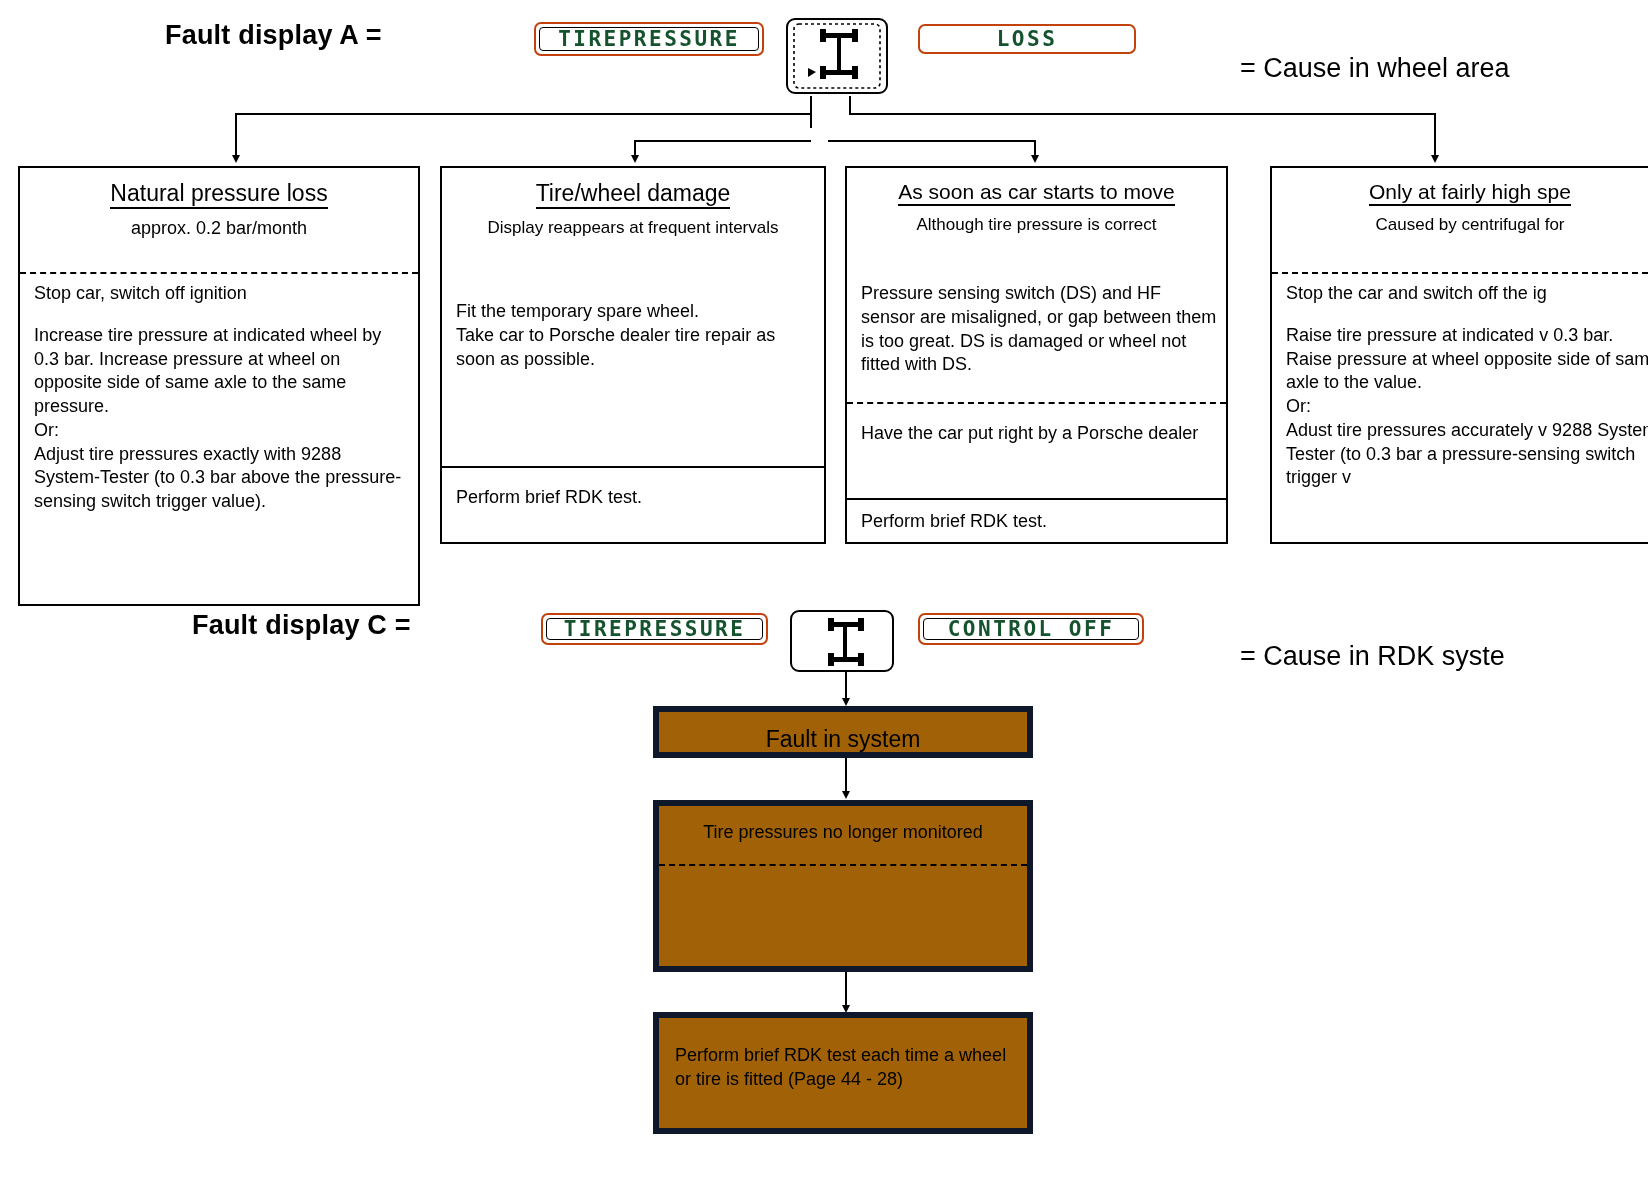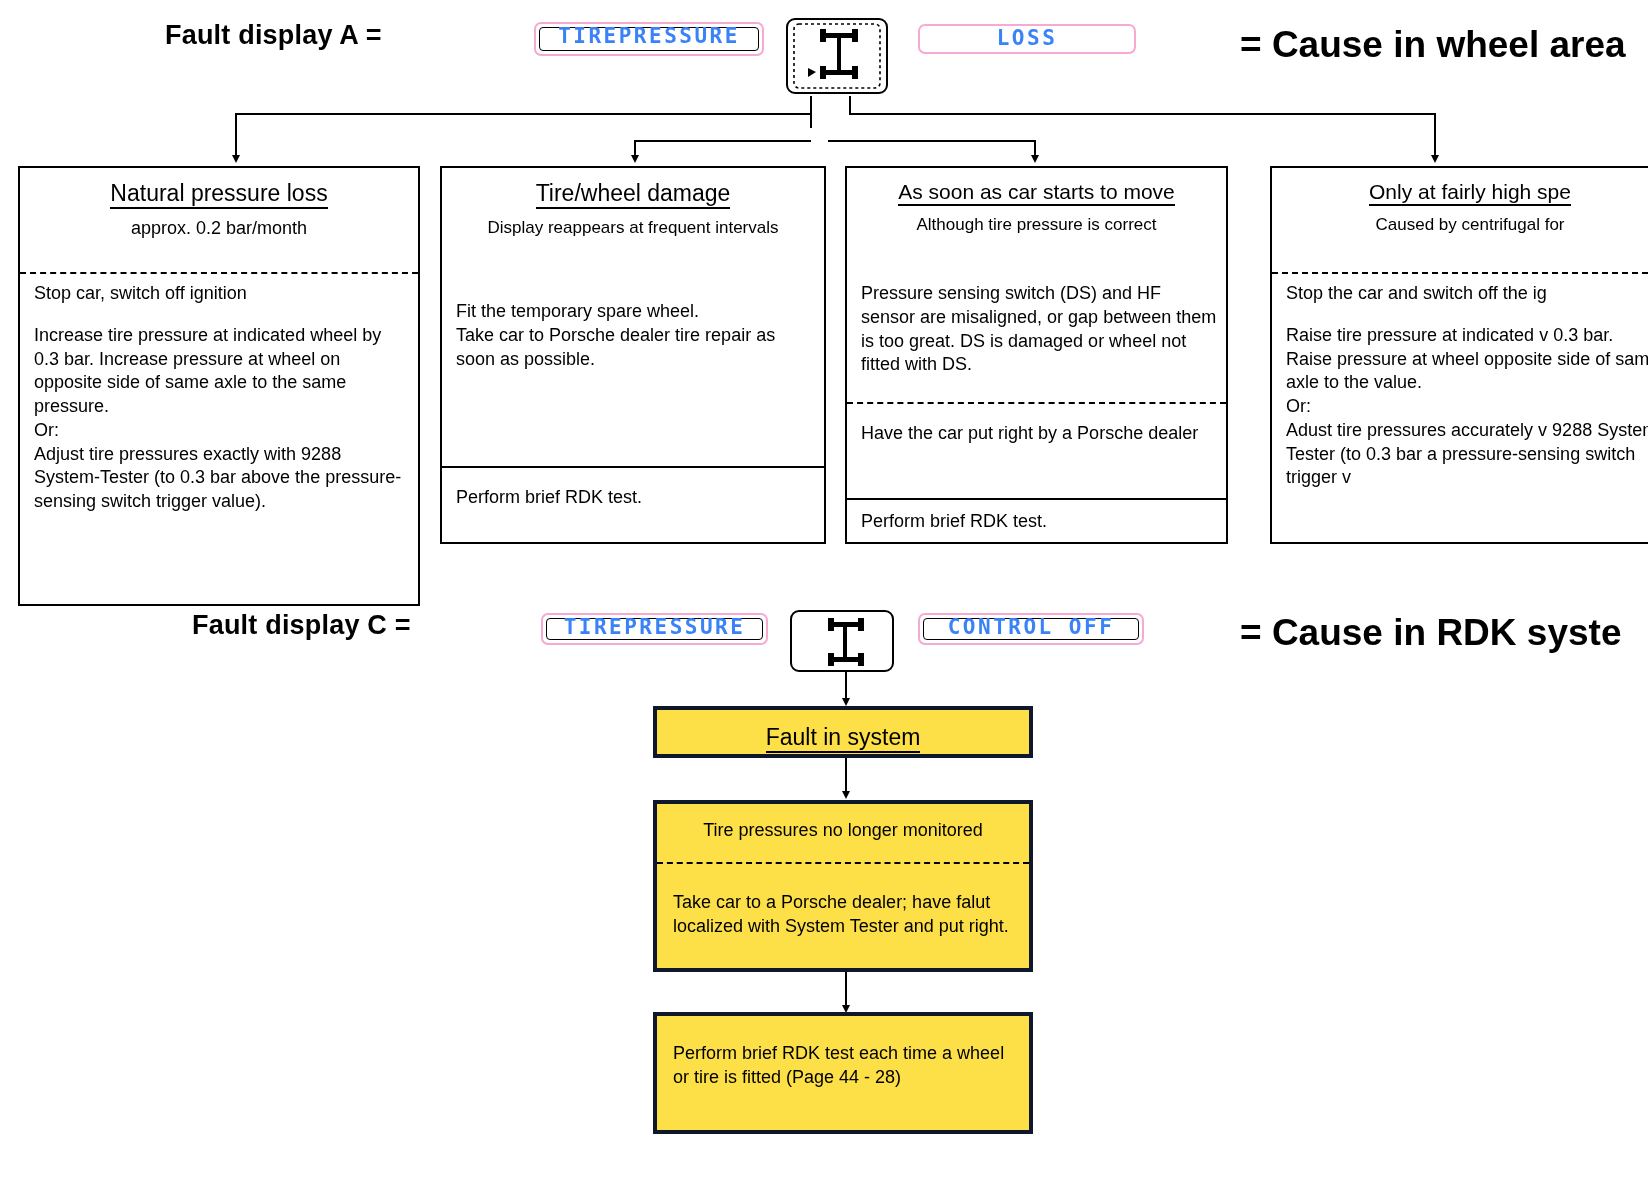--- a/index.html
+++ b/index.html
@@ -22,38 +22,40 @@
   
   .fault-label {
     position: absolute;
     font-weight: bold;
     font-size: 27px;
     letter-spacing: 0.2px;
     white-space: nowrap;
   }
   .cause-label {
     position: absolute;
-    font-weight: bold;
-    font-size: 37px;
+    font-weight: normal;
+    font-size: 27px;
     white-space: nowrap;
+    margin-top: 29px;
   }
 
   
   .lcd {
     position: absolute;
     box-sizing: border-box;
-    border: 2px solid #f9a8d4;
+    border: 2px solid #c2410c;
     border-radius: 7px;
     background: #fff;
     display: flex;
+    align-items: center;
     justify-content: center;
     font-family: "DejaVu Sans Mono", monospace;
     font-weight: bold;
     letter-spacing: 2.5px;
-    color: #3b82f6;
+    color: #14532d;
     overflow: hidden;
   }
   .lcd.inner-rule::before {
     content: "";
     position: absolute;
     left: 3px; right: 3px; top: 3px; bottom: 3px;
     border: 1px solid #000;
     border-radius: 4px;
     pointer-events: none;
   }
@@ -130,22 +132,22 @@
     left: 14px;
     right: 8px;
   }
   .card-body p { margin: 0; }
   .card-body p.gap { margin-top: 18px; }
 
   
   .flowbox {
     position: absolute;
     box-sizing: border-box;
-    border: 4px solid #0f172a;
-    background: #fde047;
+    border: 6px solid #0f172a;
+    background: #a16207;
     overflow: hidden;
   }
   .flow-head {
     text-align: center;
     font-size: 23px;
     padding-top: 14px;
   }
   .flow-head u {
     text-decoration: none;
     border-bottom: 2px solid #000;
@@ -297,21 +299,20 @@
       <u>Fault in system</u>
     </div>
   </div>
 
   <div class="vline" style="left:845px; top:758px; height:38px;"></div>
   <div class="arrow-down" style="left:842px; top:791px;"></div>
 
   <div class="flowbox" style="left:653px; top:800px; width:380px; height:172px;">
     <div class="flow-line" style="text-align:center; padding-top:14px;">Tire pressures no longer monitored</div>
     <div class="sep-dashed" style="top:58px;"></div>
-    <div class="flow-line" style="position:absolute; top:86px; left:0; right:0;">Take car to a Porsche dealer; have falut localized with System Tester and put right.</div>
   </div>
 
   <div class="vline" style="left:845px; top:972px; height:38px;"></div>
   <div class="arrow-down" style="left:842px; top:1005px;"></div>
 
   <div class="flowbox" style="left:653px; top:1012px; width:380px; height:122px;">
     <div class="flow-line" style="padding-top:25px;">Perform brief RDK test each time a wheel or tire is fitted (Page 44 - 28)</div>
   </div>
 
 </div>

